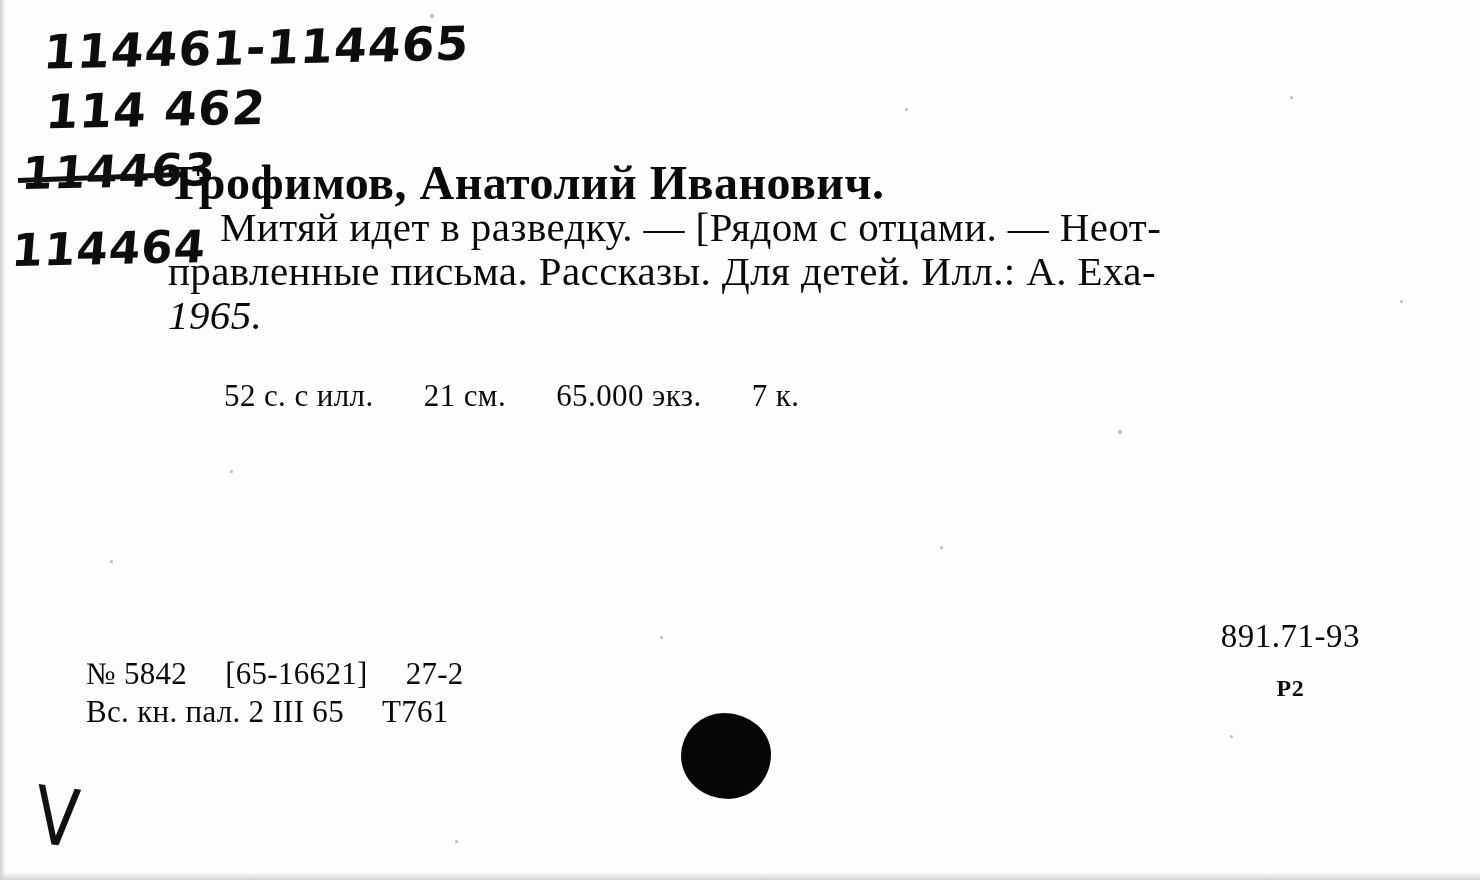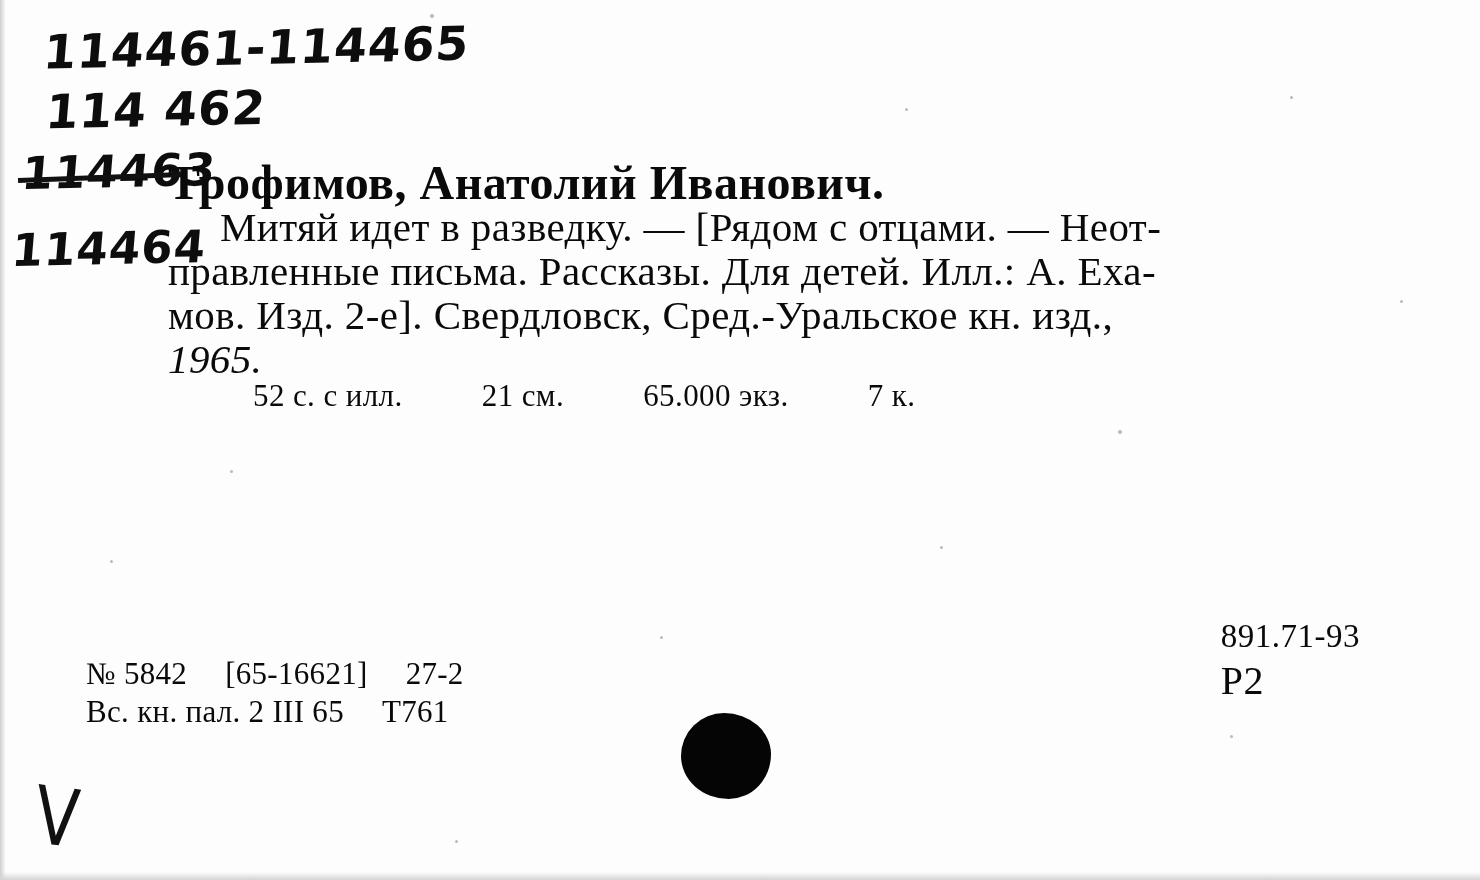--- a/index.html
+++ b/index.html
@@ -75,49 +75,49 @@
   #body-block .l4 { text-indent: 0; font-style: italic; }
 
   #phys {
     position: absolute;
     left: 224px;
     top: 378px;
     font-size: 31px;
     letter-spacing: 0.4px;
     white-space: nowrap;
   }
-  #phys span { margin-right: 42px; margin-left: 29px; }
+  #phys span { margin-right: 42px; }
   #phys span:last-child { margin-right: 0; }
 
   
   #lower-left {
     position: absolute;
     left: 86px;
     top: 655px;
     font-size: 31px;
     line-height: 38px;
     letter-spacing: 0.3px;
     white-space: nowrap;
   }
   #lower-left .gap { display: inline-block; width: 38px; }
 
   
   #udc {
     position: absolute;
     right: 120px;
     top: 618px;
     font-size: 33px;
-    text-align: left;
+    text-align: center;
     letter-spacing: 0.5px;
   }
   #udc .p2 {
-    font-weight: 400;
-    font-size: 40px;
+    font-weight: 700;
+    font-size: 24px;
     display: block;
-    margin-top: 2px;
+    margin-top: 20px;
   }
 
   
   #blot {
     position: absolute;
     left: 681px;
     top: 713px;
     width: 90px;
     height: 86px;
     background: #050505;
@@ -176,21 +176,20 @@
   <div class="hand" id="hand2">114 462</div>
   <div class="hand" id="hand3">114463</div>
   <div id="strike"></div>
   <div class="hand" id="hand4">114464</div>
 
   <div id="author">Трофимов, Анатолий Иванович.</div>
 
   <div id="body-block">
     <div class="l1">Митяй идет в разведку. — [Рядом с отцами. — Неот-</div>
     <div class="l2">правленные письма. Рассказы. Для детей. Илл.: А. Еха-</div>
-    <div class="l3">мов. Изд. 2-е].     Свердловск, Сред.-Уральское кн. изд.,</div>
     <div class="l4">1965.</div>
   </div>
 
   <div id="phys">
     <span>52 с. с илл.</span>
     <span>21 см.</span>
     <span>65.000 экз.</span>
     <span>7 к.</span>
   </div>
 

